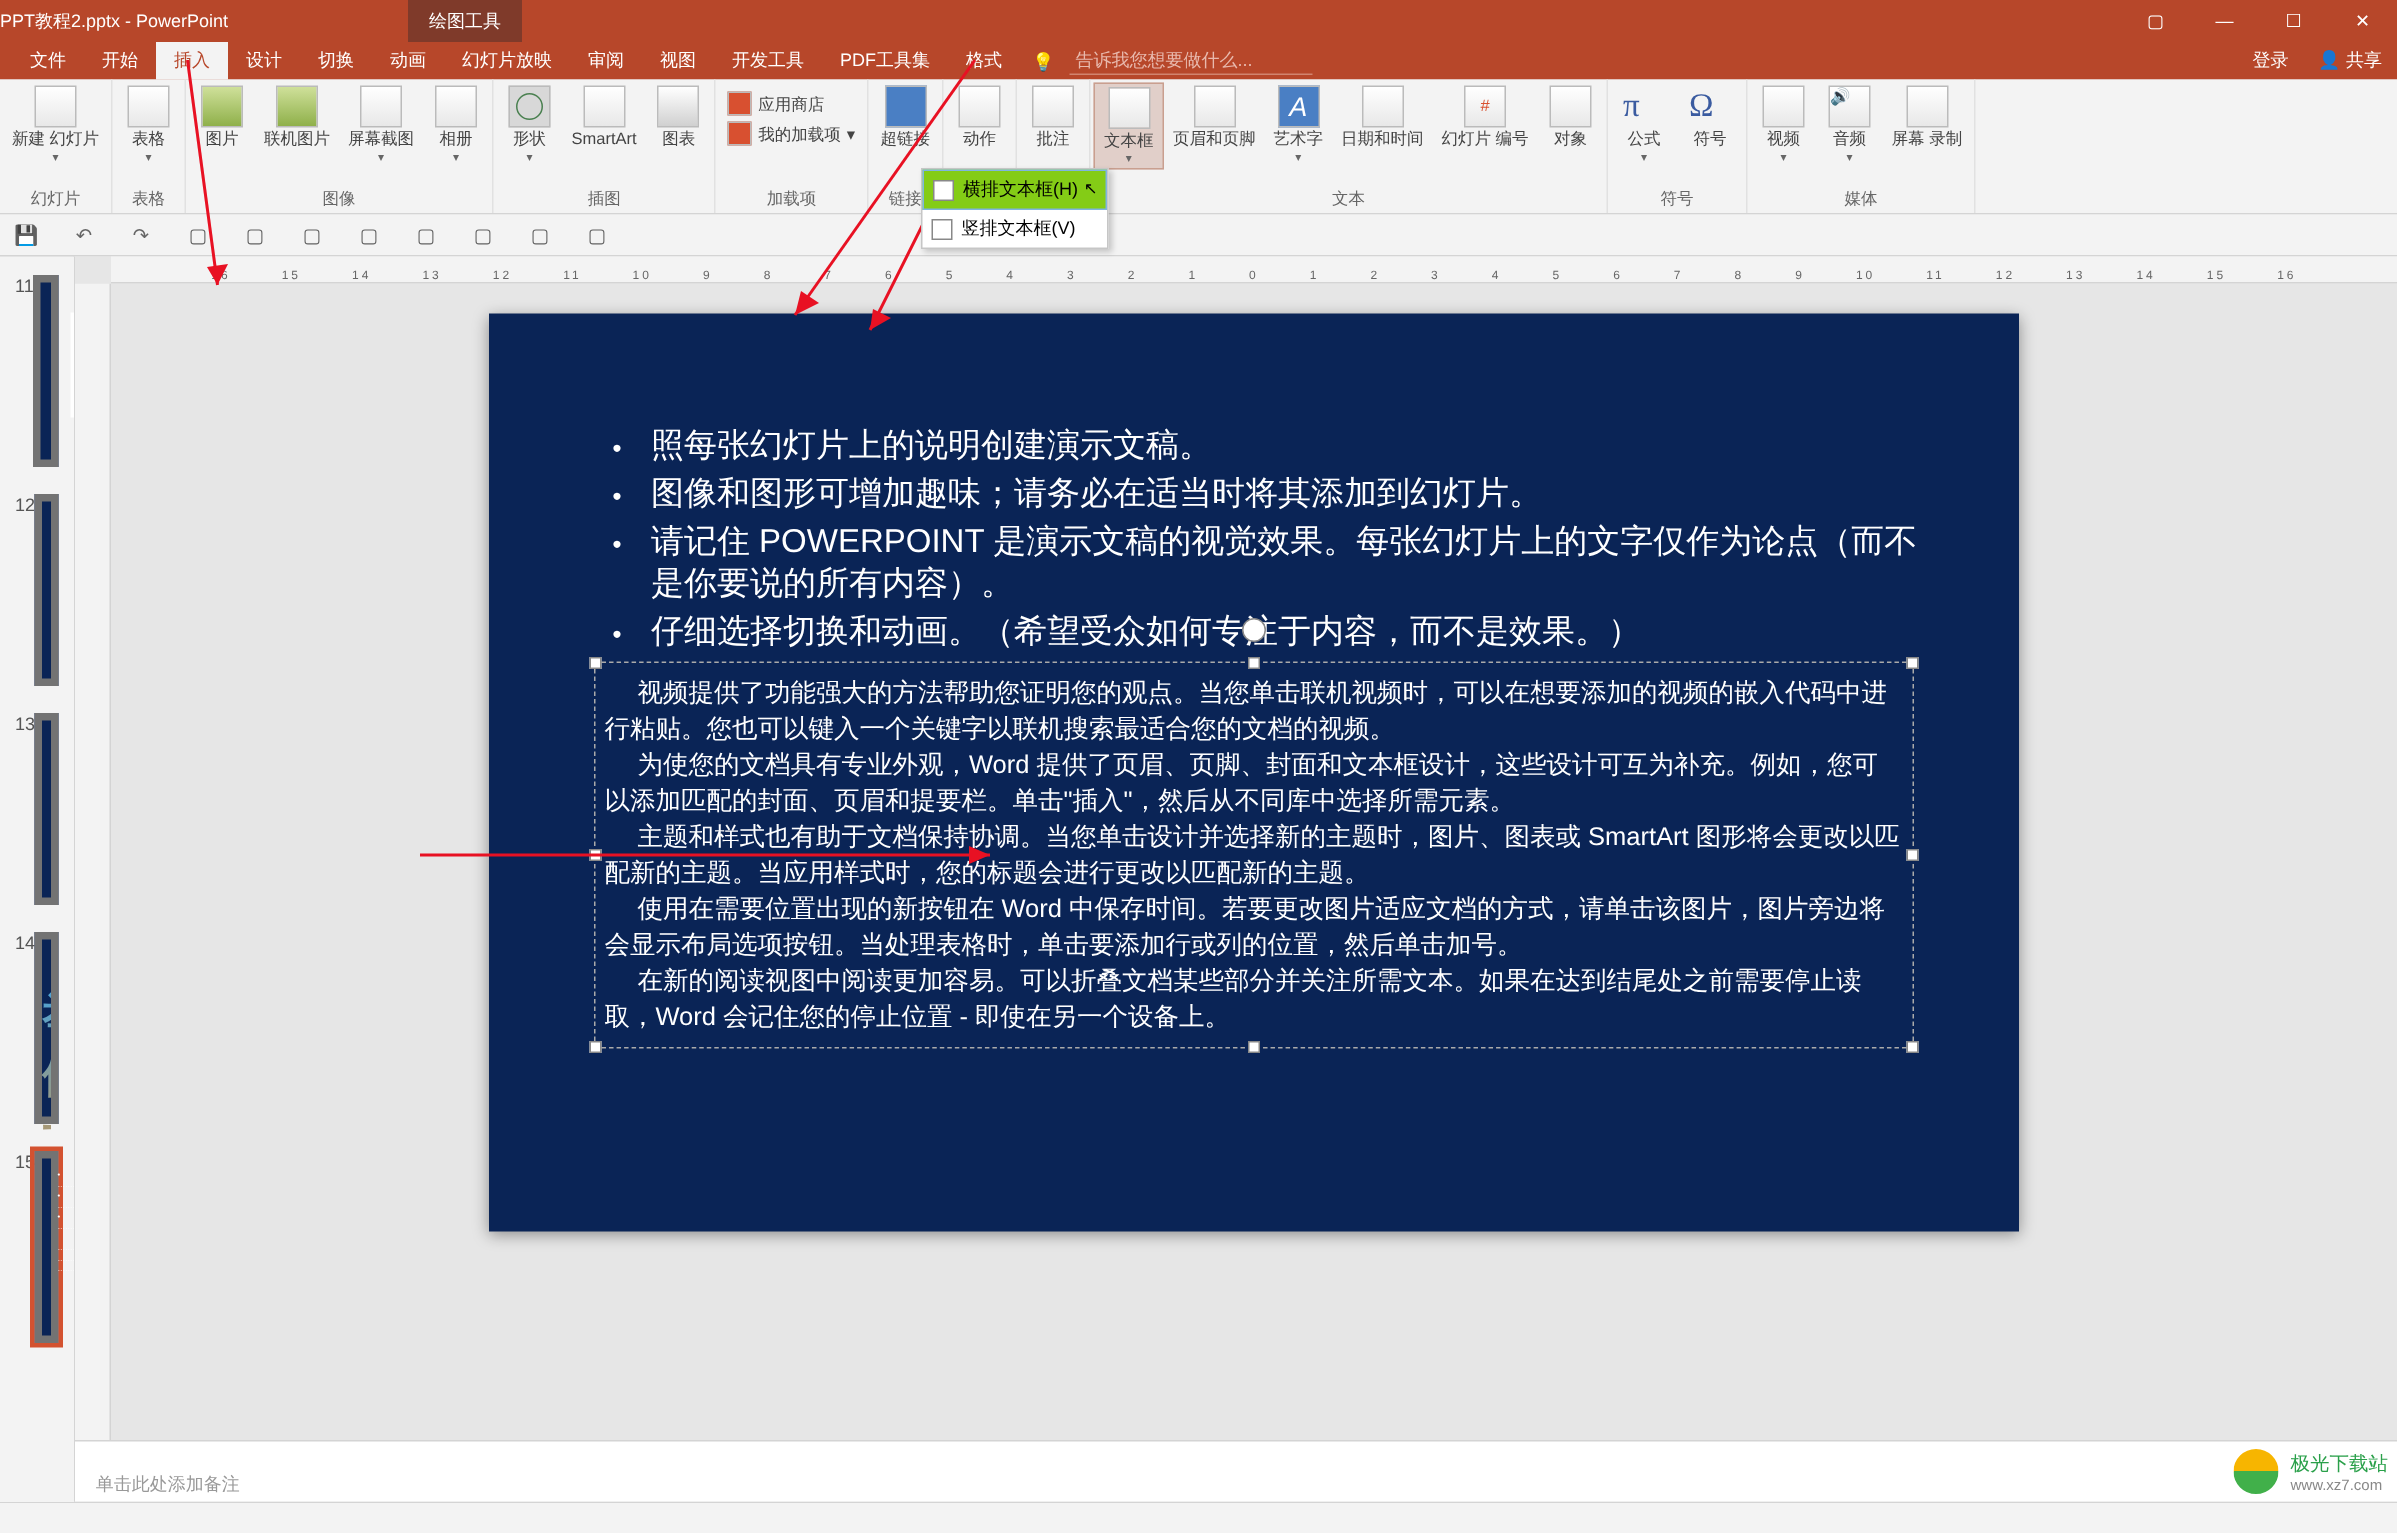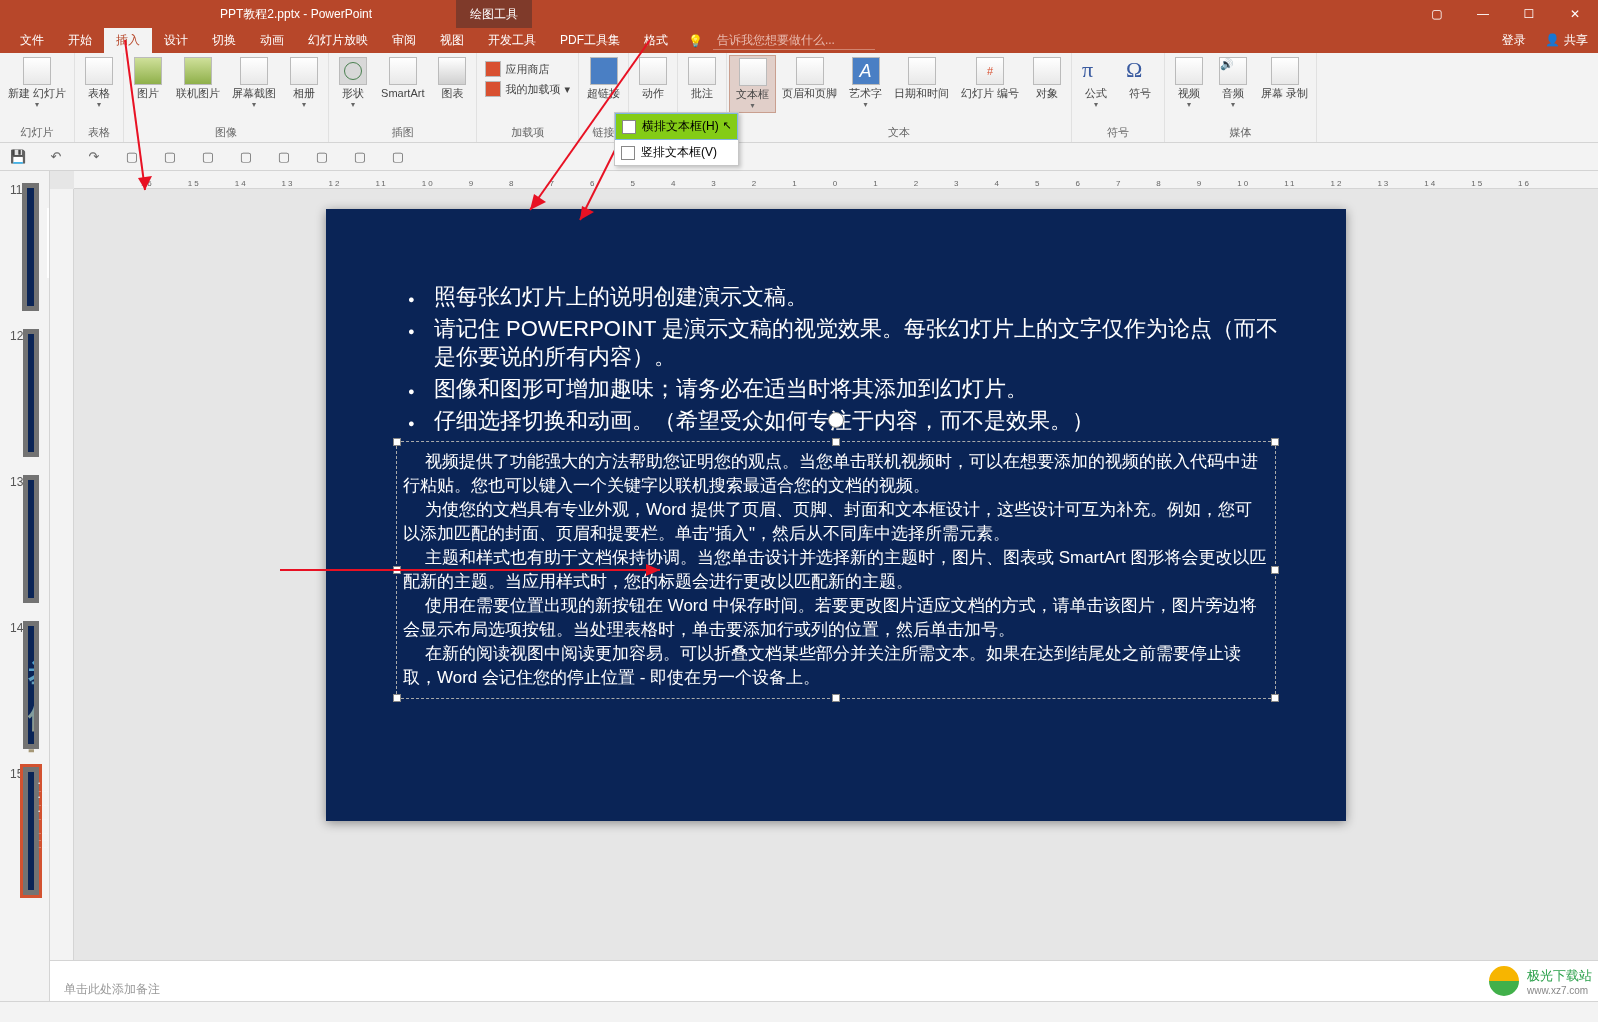--- a/index.html
+++ b/index.html
@@ -1,22 +1,22 @@
 <!DOCTYPE html>
 <html><head>
 <meta charset="utf-8">
 <style>
 * { margin:0; padding:0; box-sizing:border-box; font-family:"Microsoft YaHei","Segoe UI",sans-serif; }
 body { background:#e6e6e6; width:1598px; height:1022px; overflow:hidden; position:relative; }
 
 .title-bar { height:28px; background:#b7472a; display:flex; align-items:center; color:#fff; font-size:12px; }
-.title-bar .title { margin-left:220px; }
+.title-bar .title { }
 .title-bar .spacer { flex:1; }
 .title-bar .win-btn { width:46px; height:28px; display:flex; align-items:center; justify-content:center; font-size:12px; }
-.title-bar .tool-tab { background:#7f3a2a; padding:0 14px; height:28px; line-height:28px; margin-left:84px; }
+.title-bar .tool-tab { background:#7f3a2a; padding:0 14px; height:28px; line-height:28px; margin-left:120px; }
 
 .tabs { height:25px; background:#b7472a; display:flex; align-items:center; color:#fff; font-size:12px; padding-left:8px; }
 .tabs .tab { padding:0 12px; height:25px; line-height:25px; cursor:pointer; }
 .tabs .tab.active { background:#f3f3f3; color:#b7472a; }
 .tabs .tell-me { margin-left:10px; color:#e8b9ad; border-bottom:1px solid #e8b9ad88; padding:0 40px 0 4px; }
 .tabs .right { margin-left:auto; display:flex; }
 .tabs .right .r { padding:0 10px; }
 
 .ribbon { height:90px; background:#f3f3f3; border-bottom:1px solid #d4d4d4; display:flex; }
 .rgroup { border-right:1px solid #e1e1e1; display:flex; flex-direction:column; justify-content:space-between; padding:2px 2px 0; }
@@ -433,22 +433,22 @@
         <span>14</span>
         <span>15</span>
         <span>16</span>
     </div>
     <div class="cv-row">
       <div class="vruler"></div>
       <div class="stage">
         <div class="slide">
           <ul class="bullets">
             <li>照每张幻灯片上的说明创建演示文稿。</li>
+            <li>图像和图形可增加趣味；请务必在适当时将其添加到幻灯片。</li>
             <li>请记住 POWERPOINT 是演示文稿的视觉效果。每张幻灯片上的文字仅作为论点（而不是你要说的所有内容）。</li>
-            <li>图像和图形可增加趣味；请务必在适当时将其添加到幻灯片。</li>
             <li>仔细选择切换和动画。（希望受众如何专注于内容，而不是效果。）</li>
           </ul>
           <div class="textbox">
             <div class="rotate">⟳</div>
             <div class="handle tl"></div>
             <div class="handle tm"></div>
             <div class="handle tr"></div>
             <div class="handle ml"></div>
             <div class="handle mr"></div>
             <div class="handle bl"></div>

